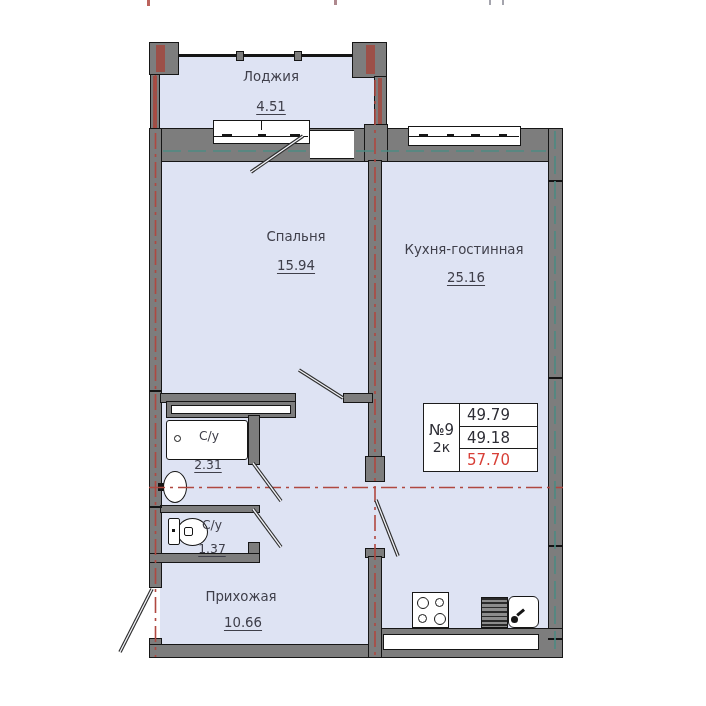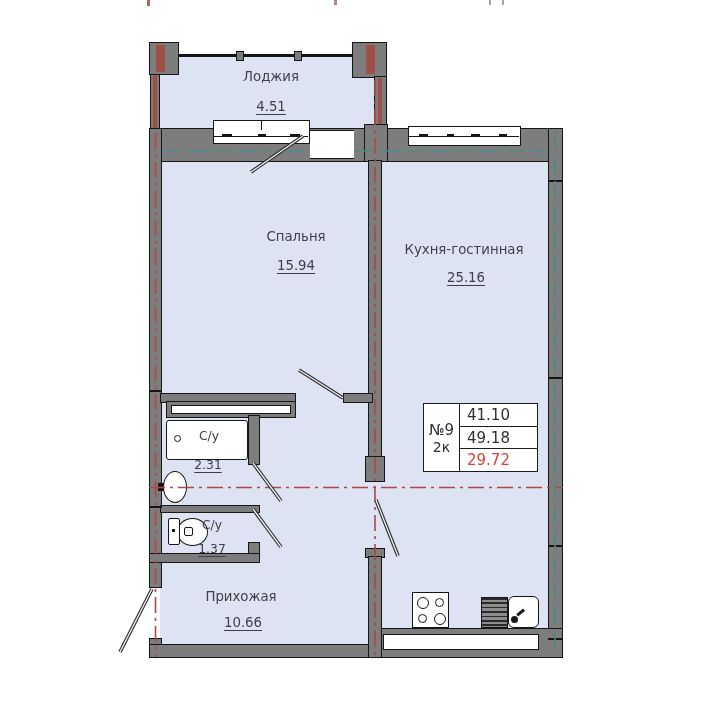--- a/index.html
+++ b/index.html
@@ -143,27 +143,27 @@
     <div class="faucet-stem"></div>
   </div>
 
   <div class="info">
     <div class="info-left">
       <span class="info-num">№9</span>
       <span class="info-type">2к</span>
     </div>
     <div class="info-right">
       <div class="info-row">
-          <span>41.10</span>
+          <span>49.79</span>
         </div>
       <div class="info-row">
           <span>49.18</span>
         </div>
       <div class="info-row hl">
-          <span>29.72</span>
+          <span>57.70</span>
         </div>
     </div>
   </div>
 
   <div class="lbl" style="left:271px;top:68px;">Лоджия</div>
   <div class="lbl area" style="left:271px;top:98px;">4.51</div>
 
   <div class="lbl" style="left:296px;top:228px;">Спальня</div>
   <div class="lbl area" style="left:296px;top:257px;">15.94</div>
 

